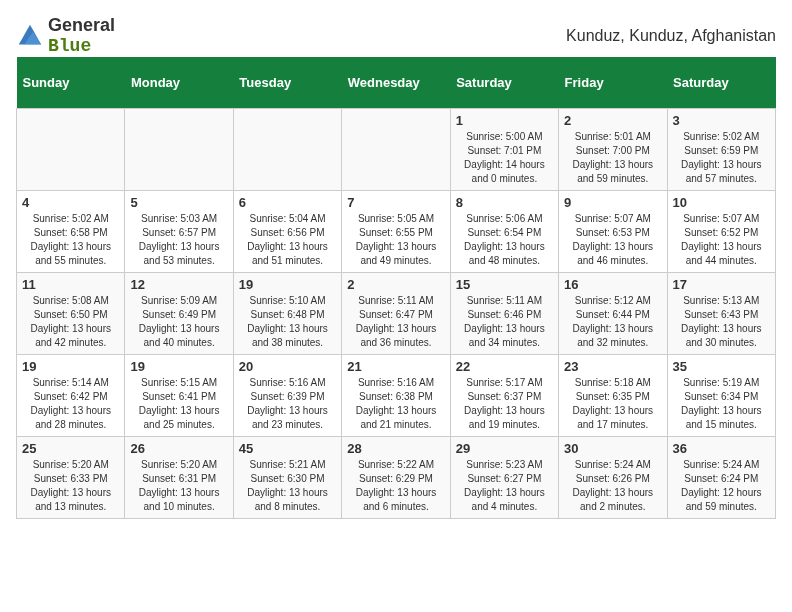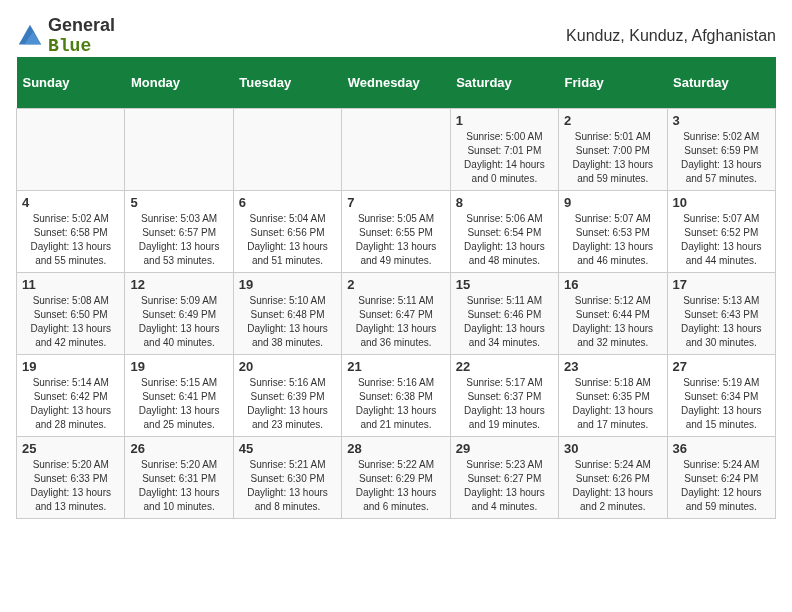--- a/index.html
+++ b/index.html
@@ -218,21 +218,21 @@
         </td>
         <td>
           <div class="day-number">22</div>
           <div class="day-detail">Sunrise: 5:17 AM<br>Sunset: 6:37 PM<br>Daylight: 13 hours<br>and 19 minutes.</div>
         </td>
         <td>
           <div class="day-number">23</div>
           <div class="day-detail">Sunrise: 5:18 AM<br>Sunset: 6:35 PM<br>Daylight: 13 hours<br>and 17 minutes.</div>
         </td>
         <td>
-          <div class="day-number">27</div>
+          <div class="day-number">35</div>
           <div class="day-detail">Sunrise: 5:19 AM<br>Sunset: 6:34 PM<br>Daylight: 13 hours<br>and 15 minutes.</div>
         </td>
       </tr>
       <tr>
         <td>
           <div class="day-number">25</div>
           <div class="day-detail">Sunrise: 5:20 AM<br>Sunset: 6:33 PM<br>Daylight: 13 hours<br>and 13 minutes.</div>
         </td>
         <td>
           <div class="day-number">26</div>

